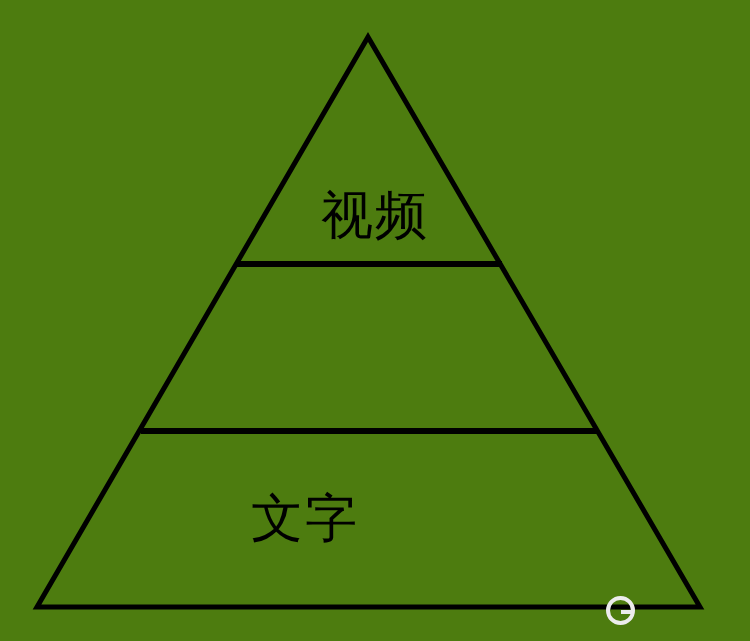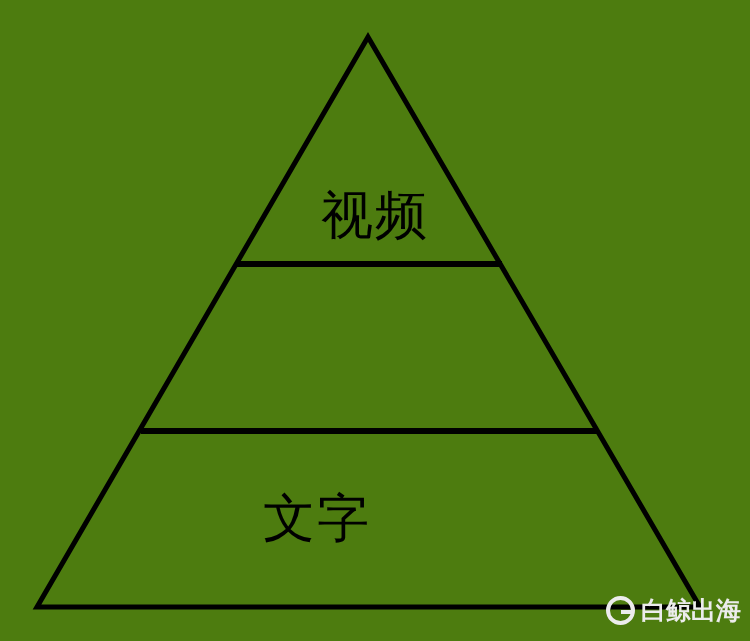--- a/index.html
+++ b/index.html
@@ -30,21 +30,21 @@
     font-family: "DejaVu Sans", sans-serif;
     font-size: 52px;
     line-height: 1;
     letter-spacing: 2px;
     white-space: nowrap;
     transform: translate(-50%, -50%);
     user-select: none;
   }
   #label-video   { left: 375px; top: 215px; }
   #label-audio   { left: 340px; top: 355px; }
-  #label-text    { left: 305px; top: 518px; margin-left: 12px; }
+  #label-text    { left: 305px; top: 518px; }
 
   #watermark {
     position: absolute;
     left: 606px;
     top: 596px;
     display: flex;
     align-items: center;
     gap: 6px;
     opacity: 1;
     user-select: none;
@@ -89,16 +89,15 @@
     <line x1="141" y1="431" x2="597" y2="431" stroke="#000000" stroke-width="6"></line>
   </svg>
 
   <div id="label-video" class="tier-label">视频</div>
 
 
   <div id="label-text" class="tier-label">文字</div>
 
   <div id="watermark">
     <div id="watermark-logo"></div>
-    <div id="watermark-text">白鲸出海</div>
   </div>
 
 </div>
 
 </body></html>

